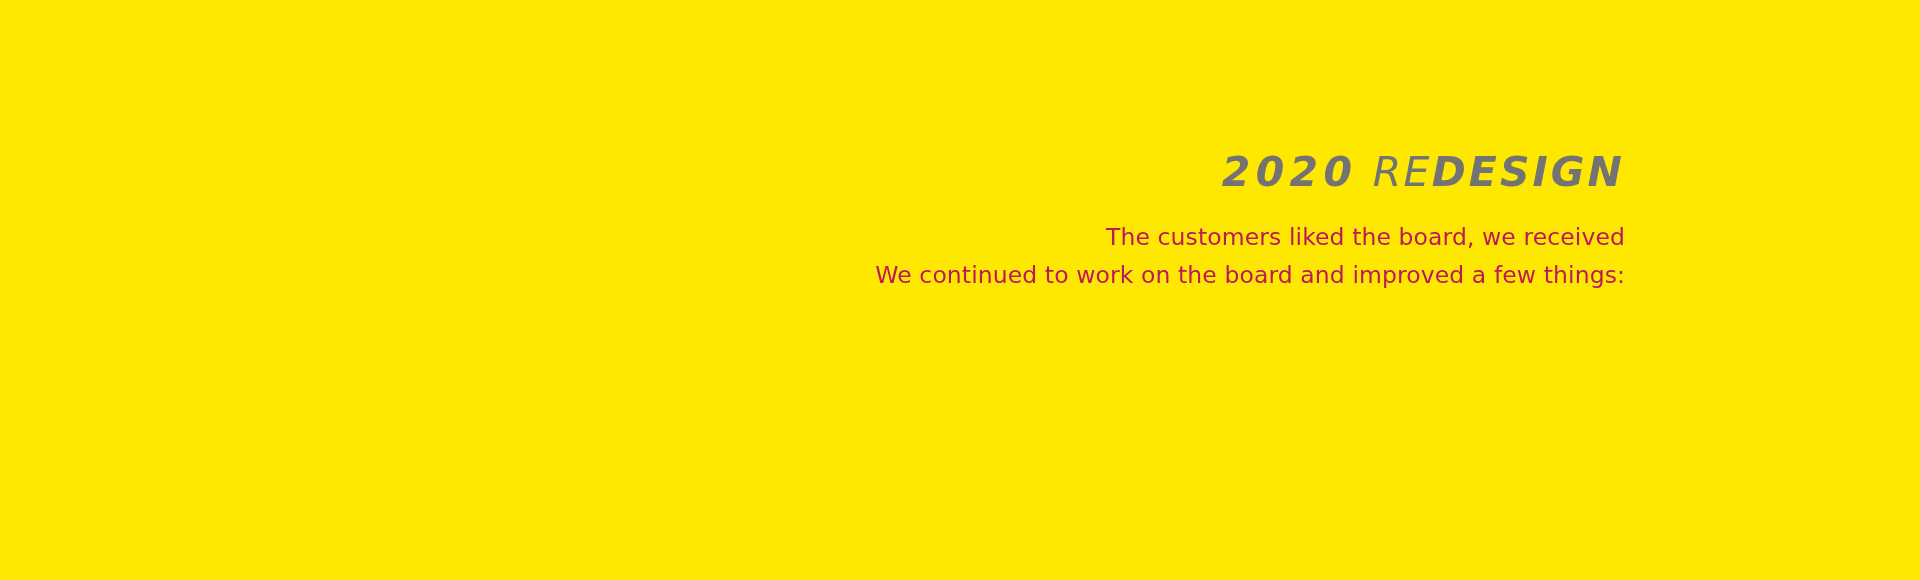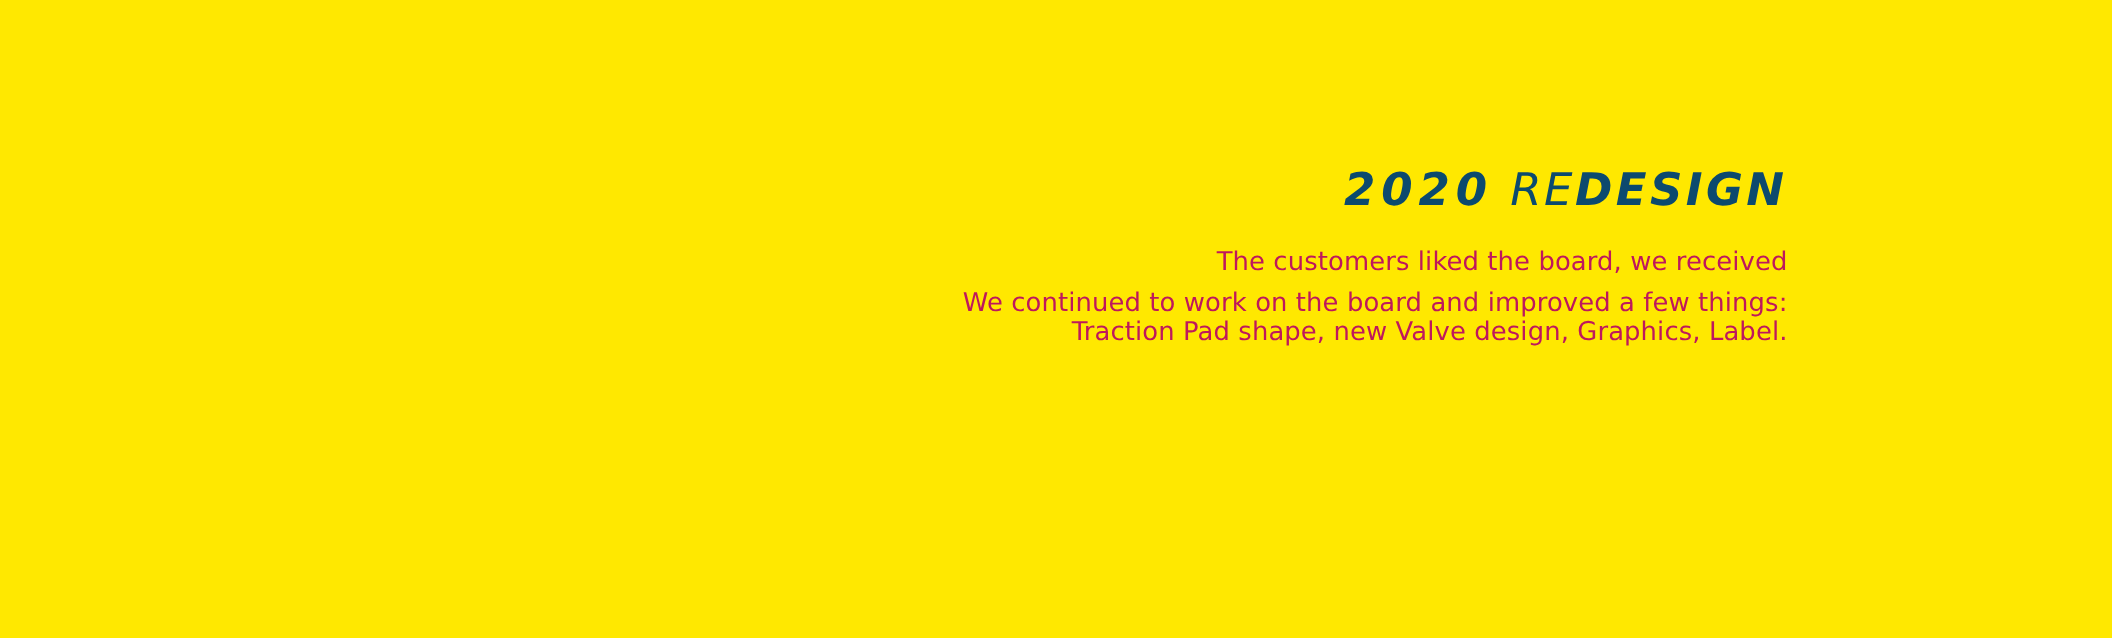--- a/index.html
+++ b/index.html
@@ -24,21 +24,21 @@
   #content-block {
     position: absolute;
     right: 295px;
     top: 150px;
     width: 760px;
     text-align: right;
   }
   #heading {
     font-size: 41px;
     line-height: 1.08;
-    color: #0c4a6e;
+    color: #737373;
     white-space: nowrap;
     margin: 0 0 30px 0;
     font-style: italic;
     text-align: right;
   }
   #heading .year {
     font-weight: 700;
     letter-spacing: 0.13em;
     font-style: italic;
   }
@@ -81,19 +81,18 @@
   <div id="content-block">
 
     <h1 id="heading"><span class="year">2020</span><span class="re">RE</span><span class="design">DESIGN</span></h1>
 
     <p class="para">
       <span class="ln">The customers liked the board, we received</span>
     </p>
 
     <p class="para">
       <span class="ln">We continued to work on the board and improved a few things:</span>
-      <span class="ln">Traction Pad shape, new Valve design, Graphics, Label.</span>
     </p>
 
 
   </div>
 
 </div>
 
 </body></html>

